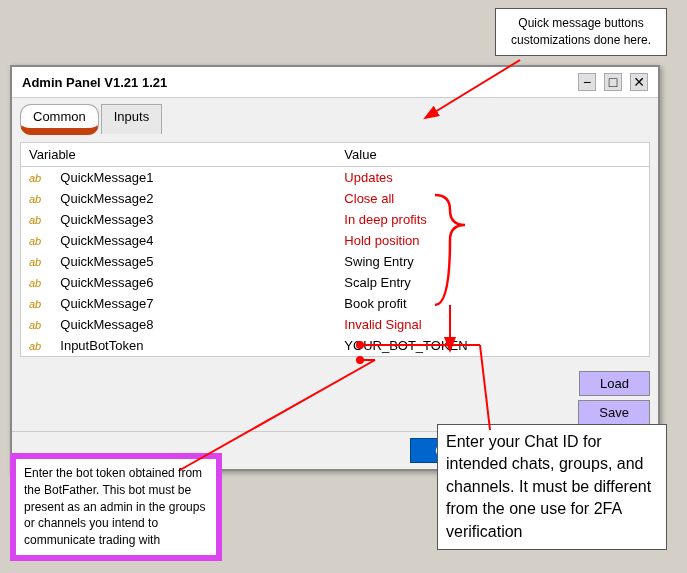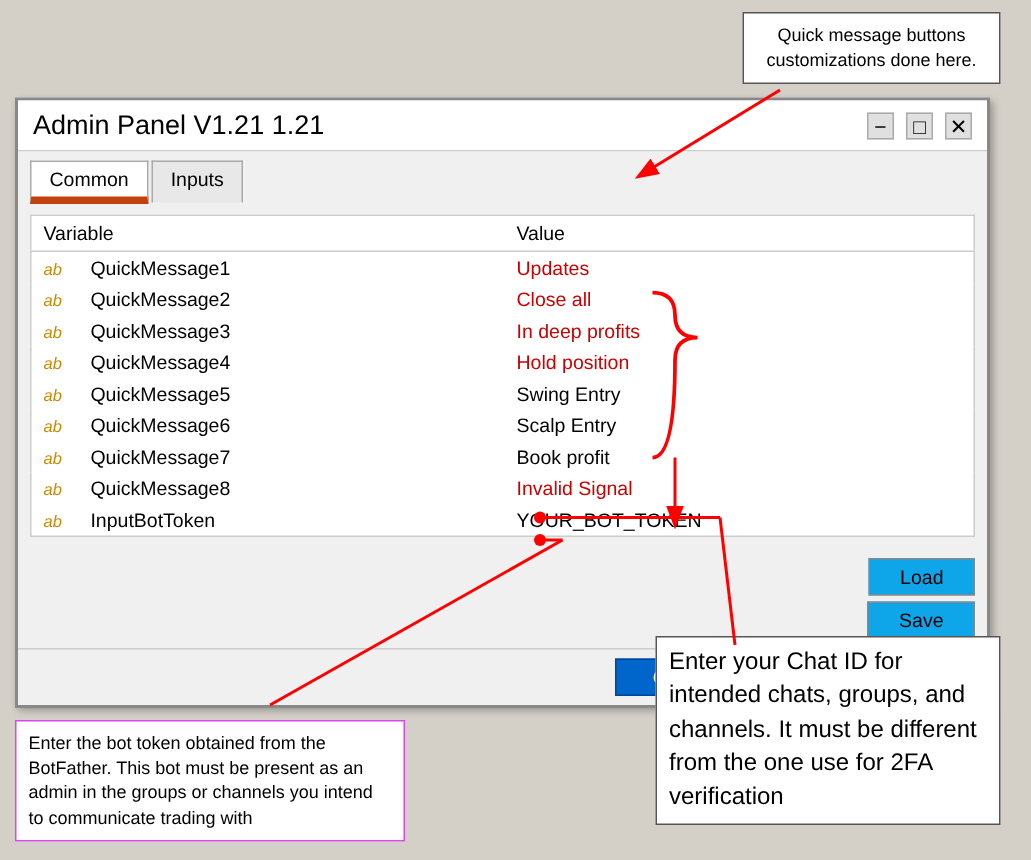--- a/index.html
+++ b/index.html
@@ -41,22 +41,22 @@
     .title-bar {
       background: white;
       padding: 6px 10px;
       display: flex;
       align-items: center;
       justify-content: space-between;
       border-bottom: 1px solid #ccc;
     }
 
     .title-text {
-      font-size: 18px;
-      font-weight: normal;
+      font-size: 13px;
+      font-weight: bold;
     }
 
     .title-controls {
       display: flex;
       gap: 8px;
       align-items: center;
     }
 
     .title-btn {
       width: 18px;
@@ -82,23 +82,24 @@
       padding: 4px 12px;
       border: 1px solid #aaa;
       background: #e8e8e8;
       cursor: pointer;
       font-size: 13px;
       border-bottom: none;
     }
 
     .tab.active {
       background: white;
-      border-bottom: 5px solid #c2410c;
+      border-bottom: 7px solid #c2410c;
       margin-bottom: -1px;
       z-index: 1;
+      border-radius: 11px;
     }
 
     .content-area {
       padding: 8px;
       background: #f0f0f0;
     }
 
     
     .data-table {
       width: 100%;
@@ -139,21 +140,21 @@
     .buttons-right {
       display: flex;
       flex-direction: column;
       align-items: flex-end;
       padding: 6px 8px;
       gap: 4px;
     }
 
     .btn {
       padding: 4px 20px;
-      background: #0ea5e9;
+      background: #c4b5fd;
       border: 1px solid #888;
       cursor: pointer;
       font-size: 13px;
       min-width: 70px;
     }
 
     .btn.primary {
       background: #0066cc;
       color: white;
       border: 1px solid #004499;
@@ -170,22 +171,22 @@
       border-top: 1px solid #ccc;
       gap: 6px;
       background: #f0f0f0;
     }
 
     
     .annotation-left {
       position: absolute;
       bottom: 12px;
       left: 10px;
-      width: 260px;
-      border: 1px solid #d946ef;
+      width: 212px;
+      border: 6px solid #d946ef;
       padding: 6px 8px;
       font-size: 12px;
       background: white;
       line-height: 1.4;
     }
 
     .annotation-right {
       position: absolute;
       bottom: 23px;
       right: 20px;

